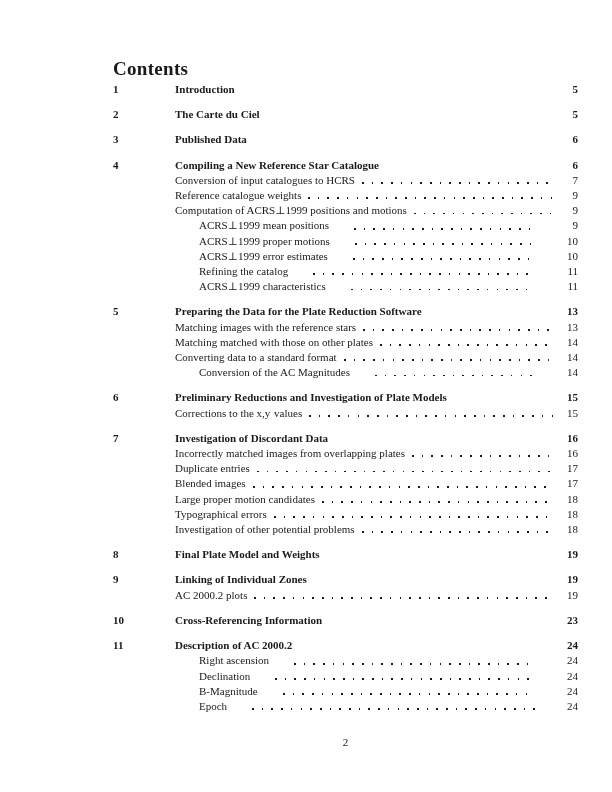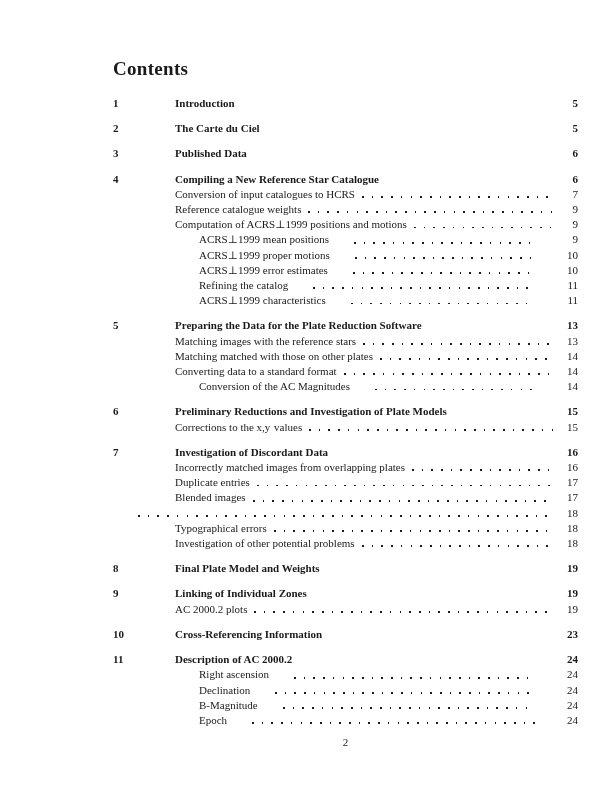--- a/index.html
+++ b/index.html
@@ -18,21 +18,21 @@
   .content {
     position: absolute;
     left: 113px;
     top: 59px;
     width: 465px;
   }
   .heading {
     font-size: 19px;
     line-height: 19px;
     font-weight: bold;
-    margin: 0 0 18px 0;
+    margin: 0 0 4px 0;
     letter-spacing: 0.3px;
     font-family: Liberation Serif, serif;
   }
   .toc-entry {
     display: flex;
     align-items: baseline;
     font-size: 11px;
     line-height: 15.2px;
     white-space: nowrap;
   }
@@ -192,20 +192,21 @@
         <span class="title">Duplicate entries</span>
         <span class="dots"></span>
         <span class="pagenum">17</span>
       </div>
       <div class="toc-entry level-subsection">
         <span class="title">Blended images</span>
         <span class="dots"></span>
         <span class="pagenum">17</span>
       </div>
       <div class="toc-entry level-subsection">
+        <span class="title">Large proper motion candidates</span>
         <span class="dots"></span>
         <span class="pagenum">18</span>
       </div>
       <div class="toc-entry level-subsection">
         <span class="title">Typographical errors</span>
         <span class="dots"></span>
         <span class="pagenum">18</span>
       </div>
       <div class="toc-entry level-subsection">
         <span class="title">Investigation of other potential problems</span>

